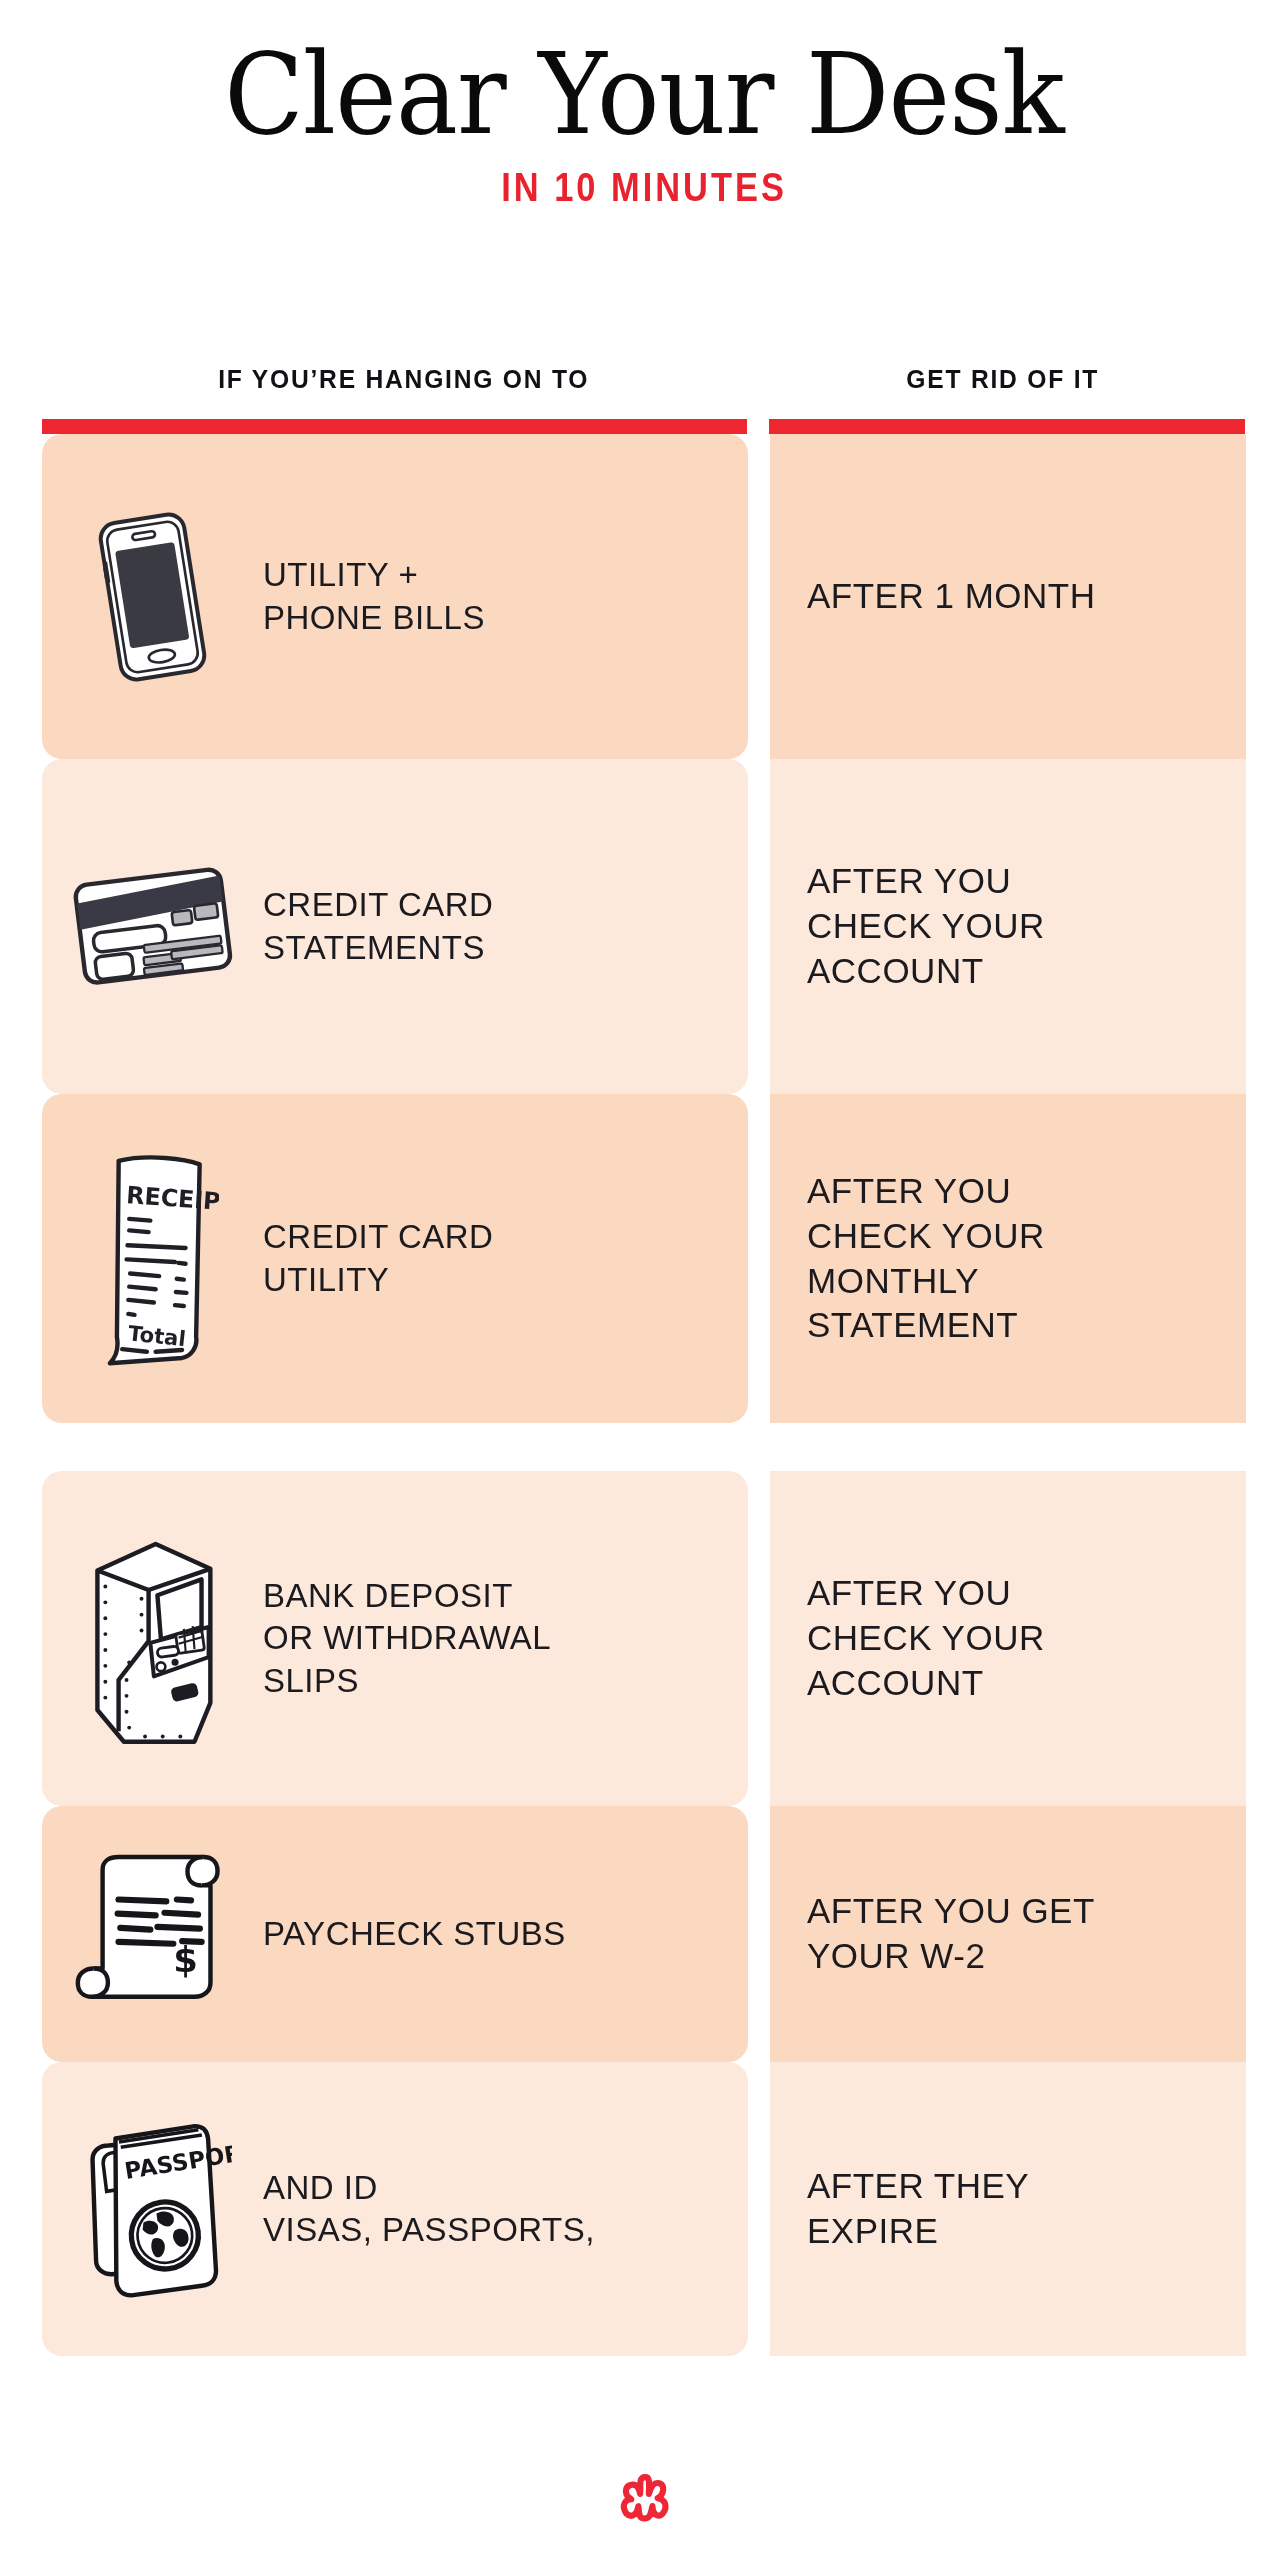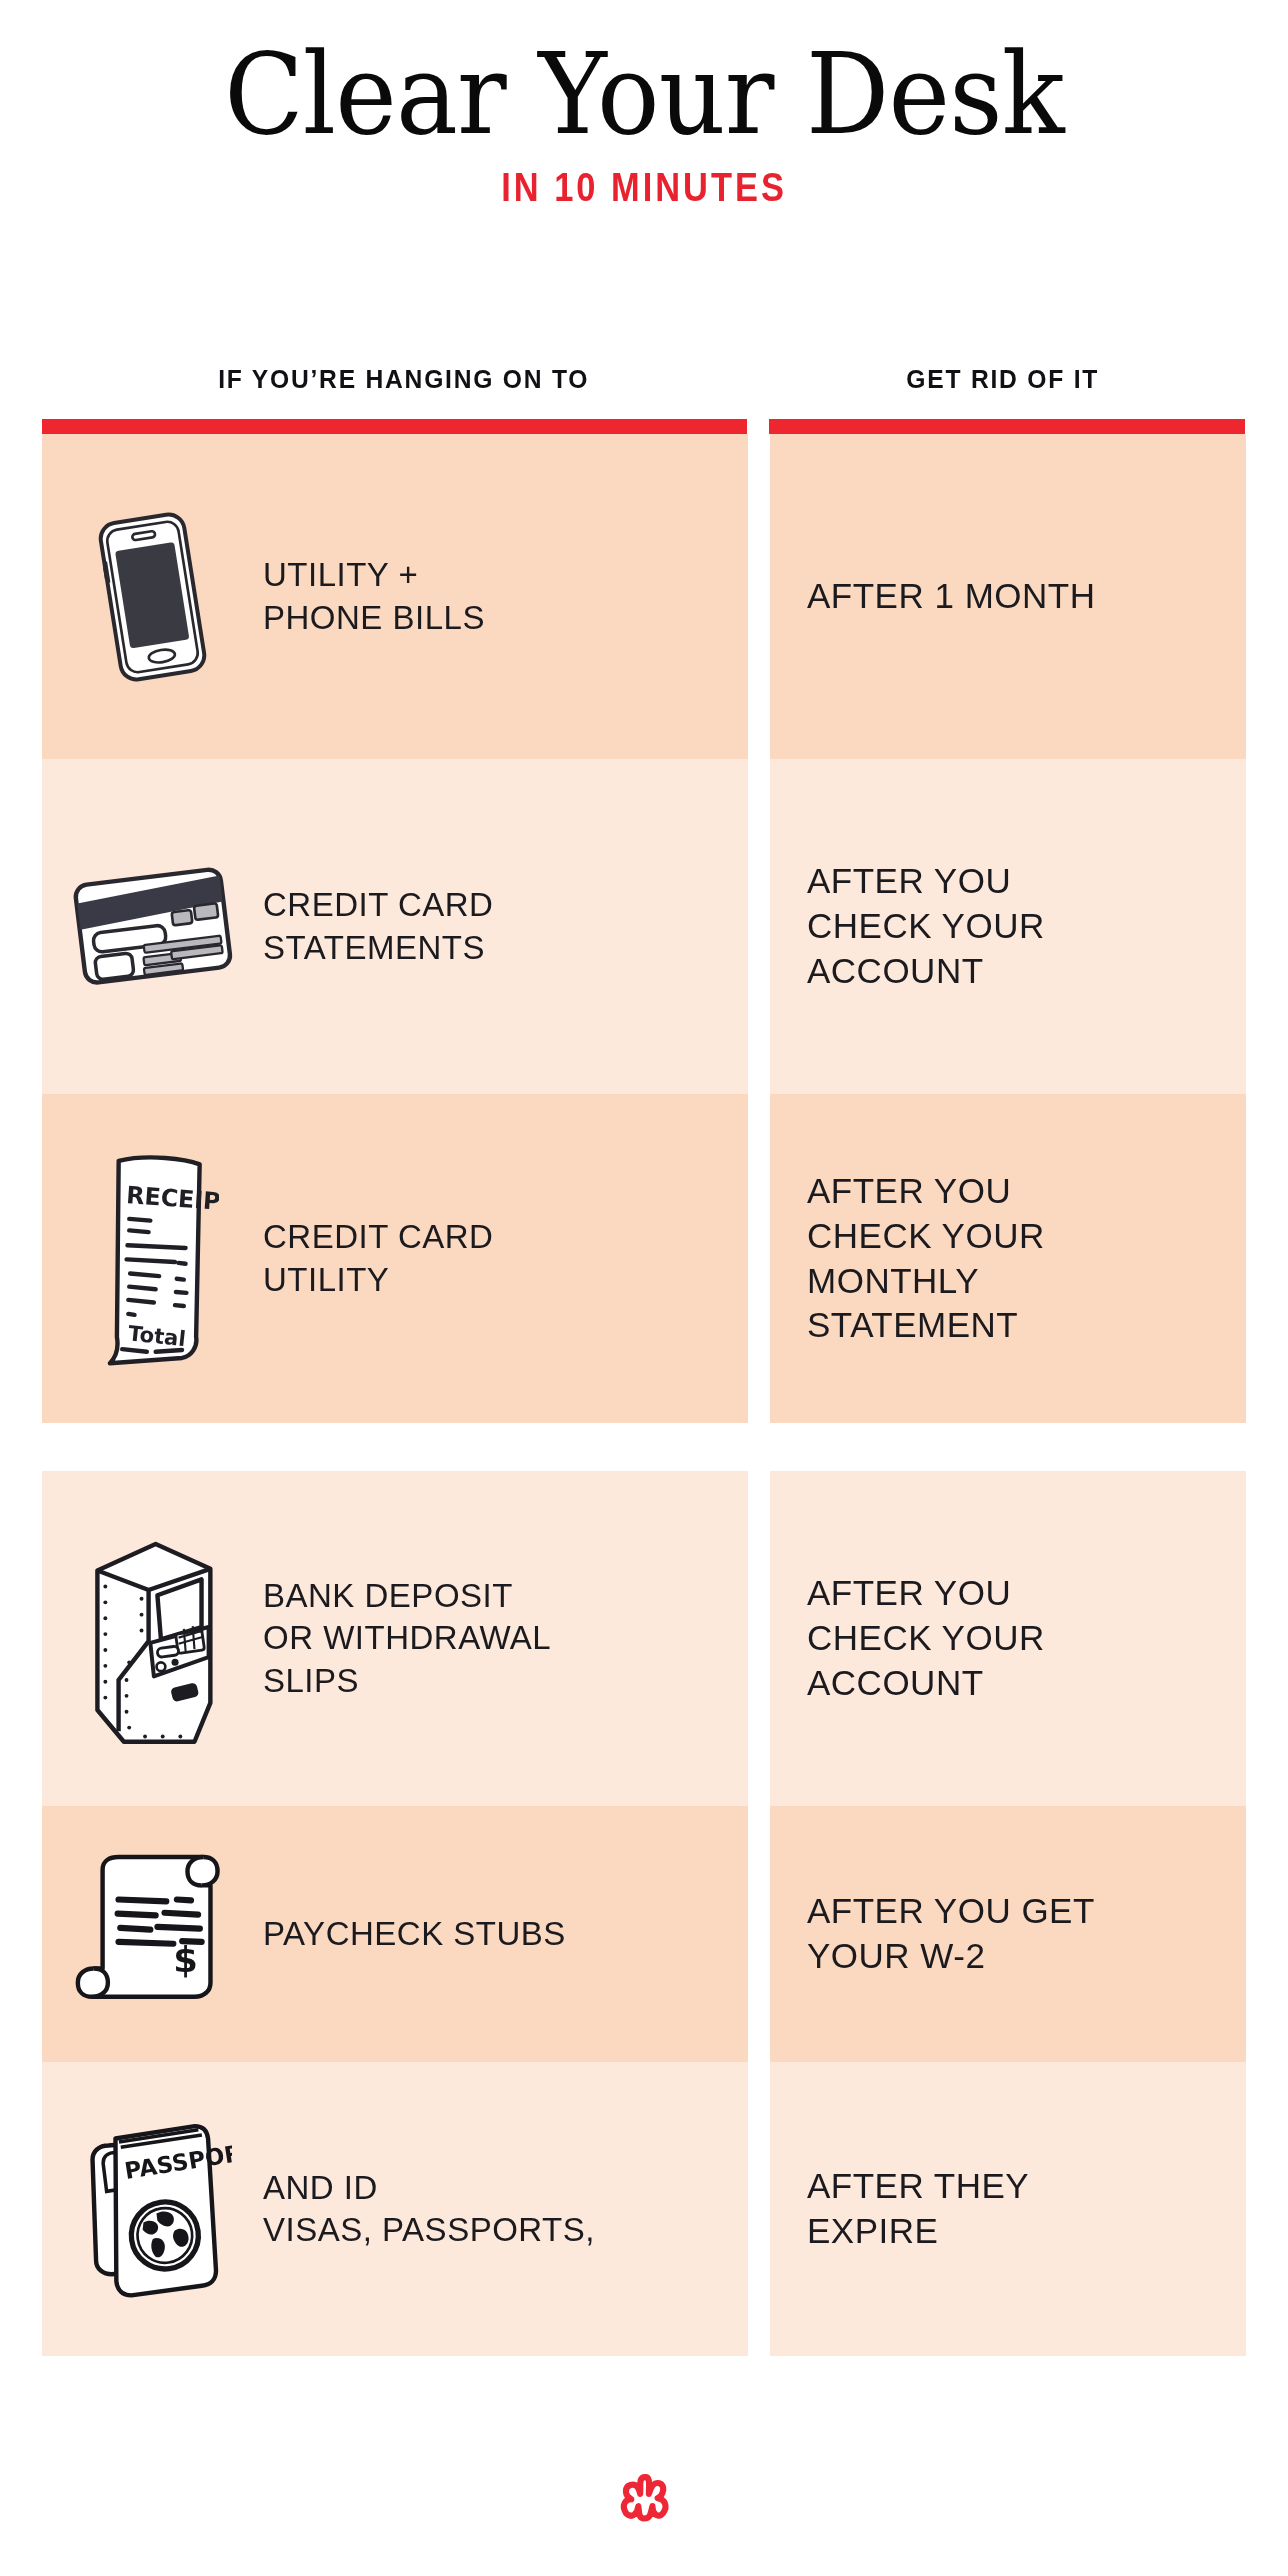--- a/index.html
+++ b/index.html
@@ -58,21 +58,21 @@
   .rule-row { display:flex; height:15px; }
   .rule { background:#ed2630; height:15px; }
   .rule.left  { width:706px; }
   .rule.gap   { width:22px; background:transparent; }
   .rule.right { width:476px; }
 
   .body-row { display:flex; }
   .cell-gap { width:22px; background:#fff; flex:0 0 22px; }
   .cell-left {
     width:706px; flex:0 0 706px;
-    display:flex; align-items:center;
+    display:flex; align-items:center;border-radius:20px;
   }
   .cell-right {
     width:476px; flex:0 0 476px;
     display:flex; align-items:center;
   }
   .shade-a .cell-left, .shade-a .cell-right { background:#fbd8c0; }
   .shade-b .cell-left, .shade-b .cell-right { background:#fde8dc; }
 
   .icon-box {
     width:221px; flex:0 0 221px;

